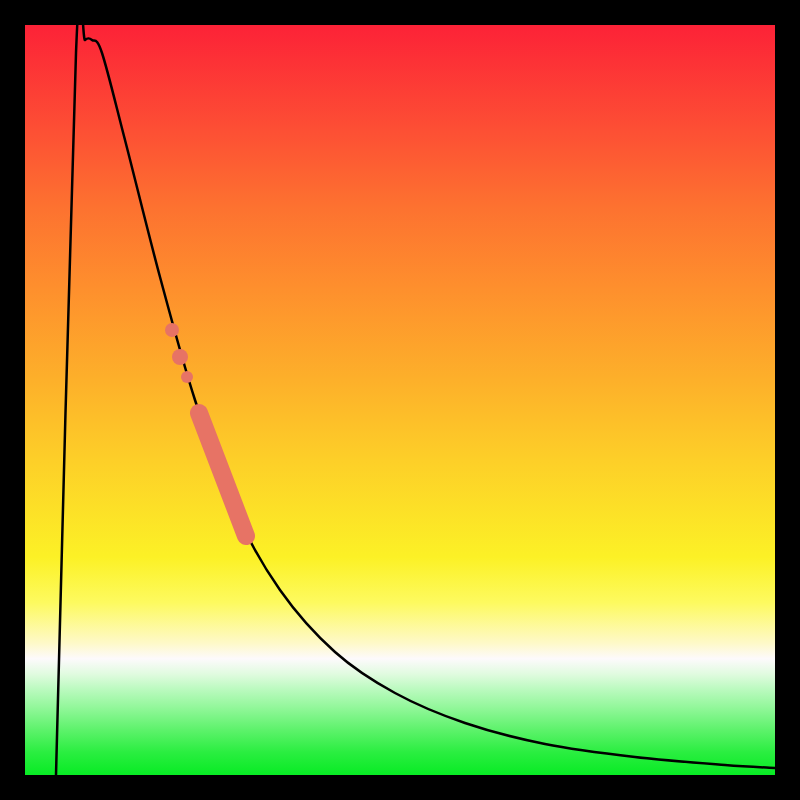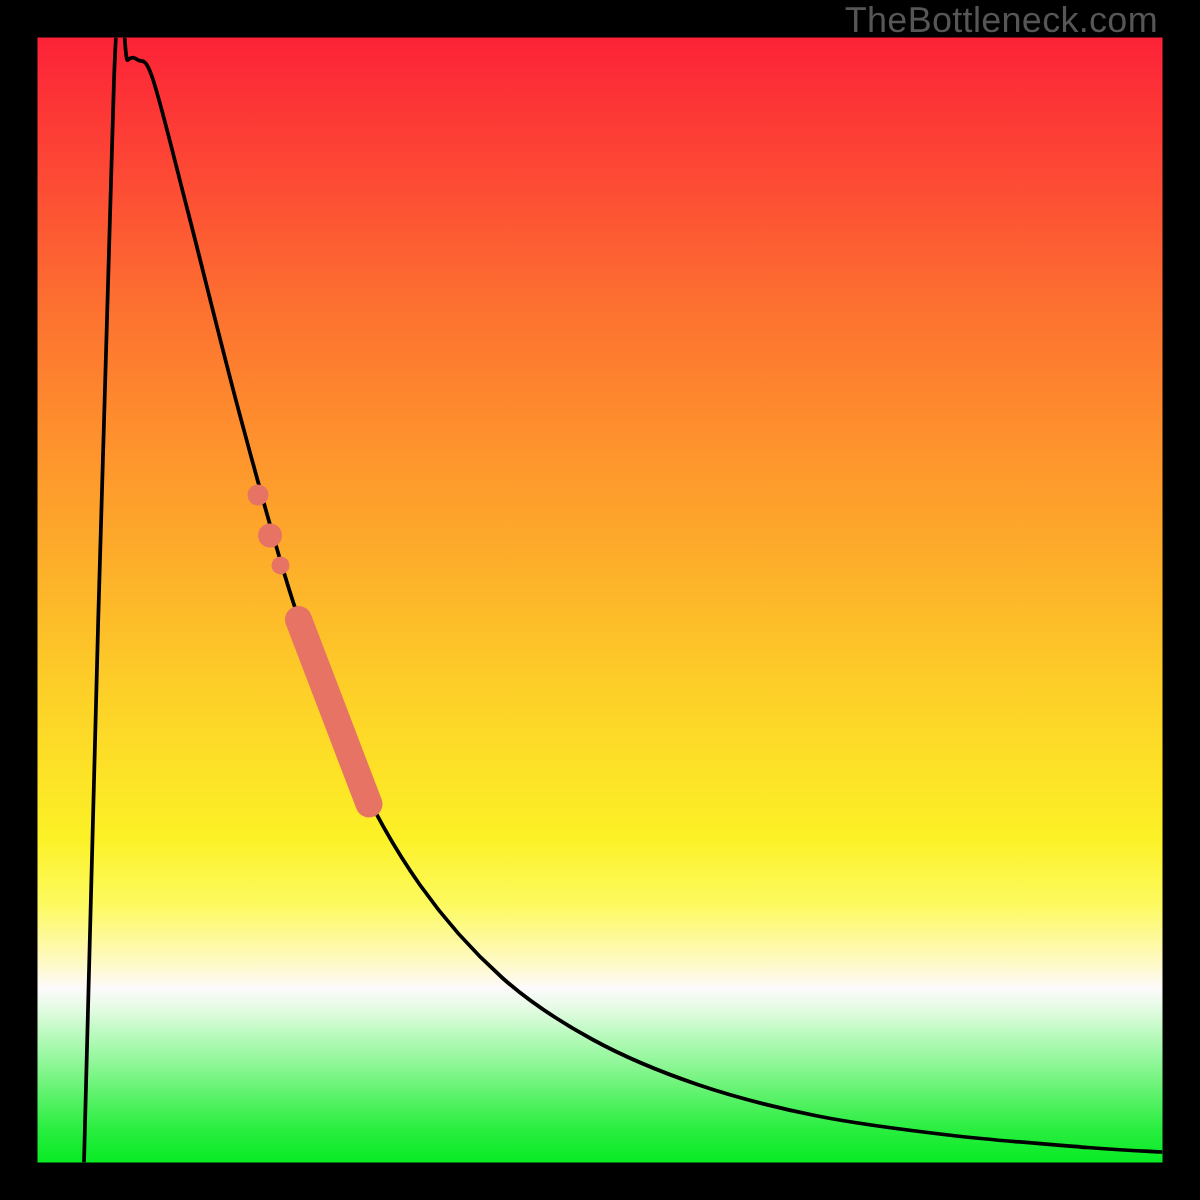--- a/index.html
+++ b/index.html
@@ -57,21 +57,20 @@
     left: 0;
     top: 0;
     width: 750px;
     height: 750px;
   }
 </style>
 </head>
 <body>
 
 <div class="frame">
-  <div class="watermark">TheBottleneck.com</div>
   <div class="plot">
     <svg class="curve" viewBox="0 0 750 750">
       <g>
         <path id="main-curve" fill="none" stroke="#000000" stroke-width="2.5" stroke-linejoin="round" stroke-linecap="round" d="M 31 750 C 34.33 629.67, 46.17 150.50, 51 28 C 55.83 -94.50, 57.33 17.17, 60 15 C 62.67 12.83, 64.17 12.83, 67 15 C 69.83 17.17, 71.50 11.33, 77 28 C 82.50 44.67, 90.33 77.67, 100 115 C 109.67 152.33, 123.33 208.67, 135 252 C 146.67 295.33, 157.50 336.17, 170 375 C 182.50 413.83, 195.83 453.33, 210 485 C 224.17 516.67, 238.33 541.33, 255 565 C 271.67 588.67, 290.83 609.83, 310 627 C 329.17 644.17, 348.33 656.17, 370 668 C 391.67 679.83, 415.00 689.50, 440 698 C 465.00 706.50, 491.67 713.33, 520 719 C 548.33 724.67, 580.00 728.50, 610 732 C 640.00 735.50, 676.67 738.17, 700 740 C 723.33 741.83, 741.67 742.50, 750 743"></path>
       </g>
       <g id="marker-layer">
           <line x1="174" y1="388" x2="221" y2="511" stroke="#e77365" stroke-width="18" stroke-linecap="round"></line>
           <circle cx="155" cy="332" r="8" fill="#e77365"></circle>
           <circle cx="162" cy="352" r="6" fill="#e77365"></circle>
           <circle cx="147" cy="305" r="7" fill="#e77365"></circle>

